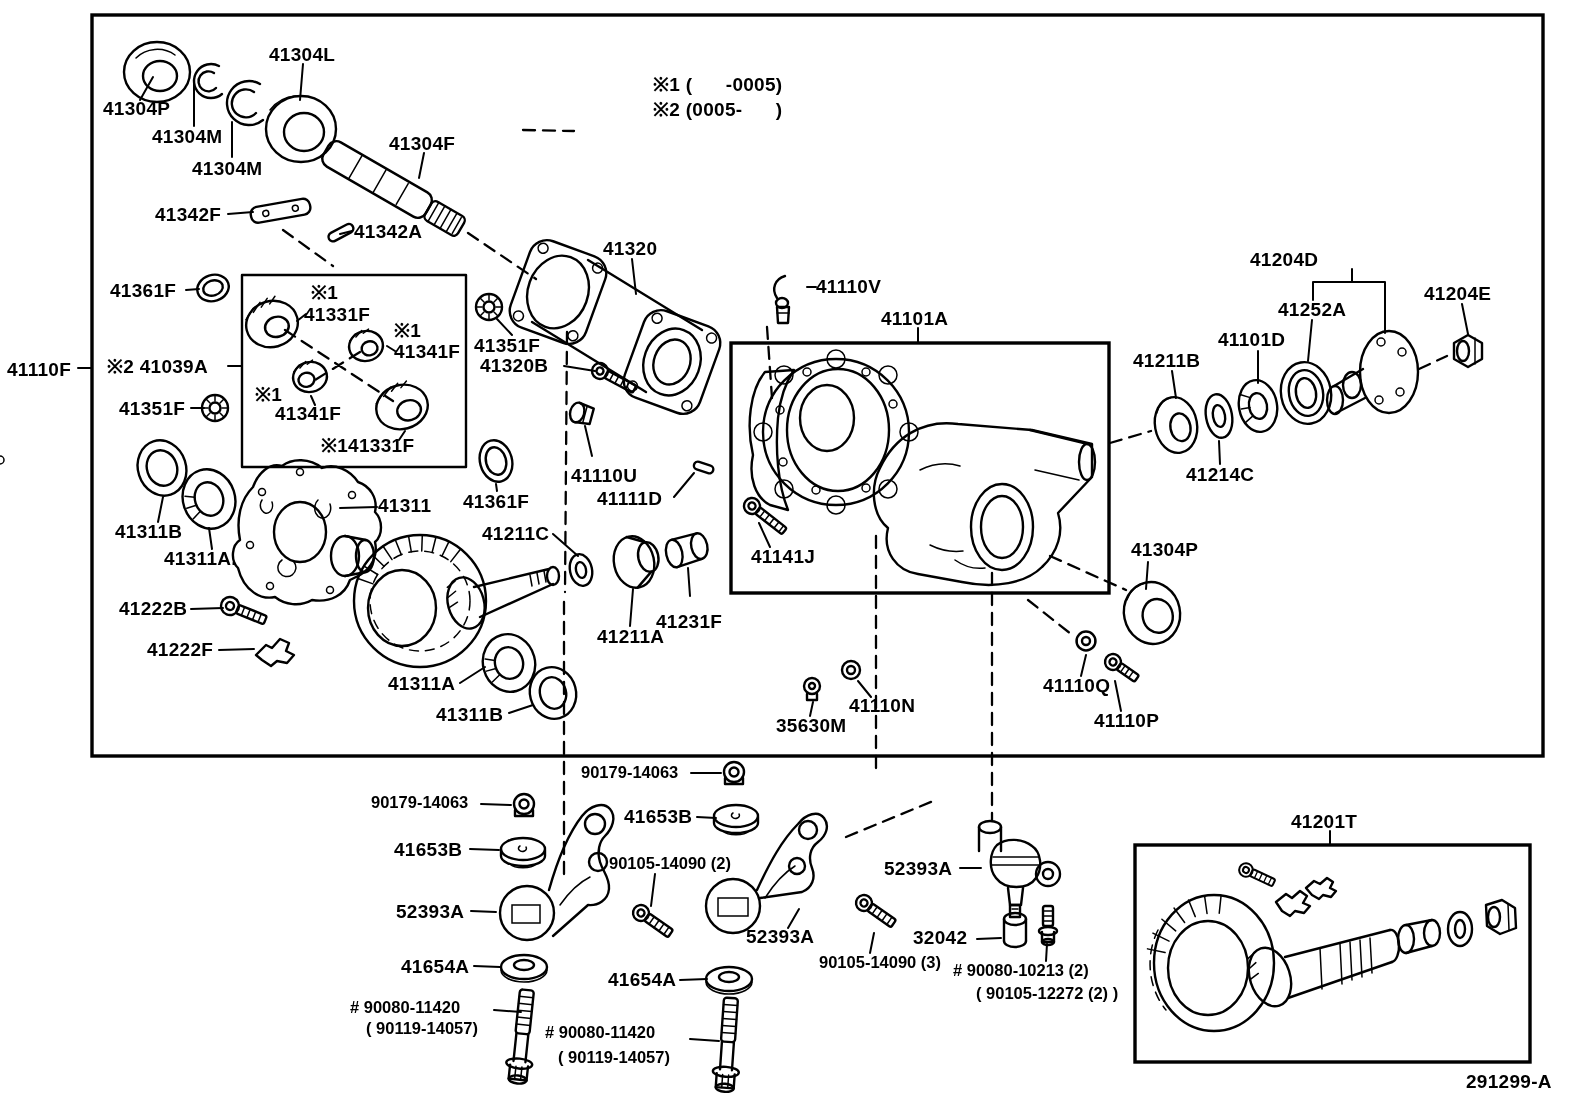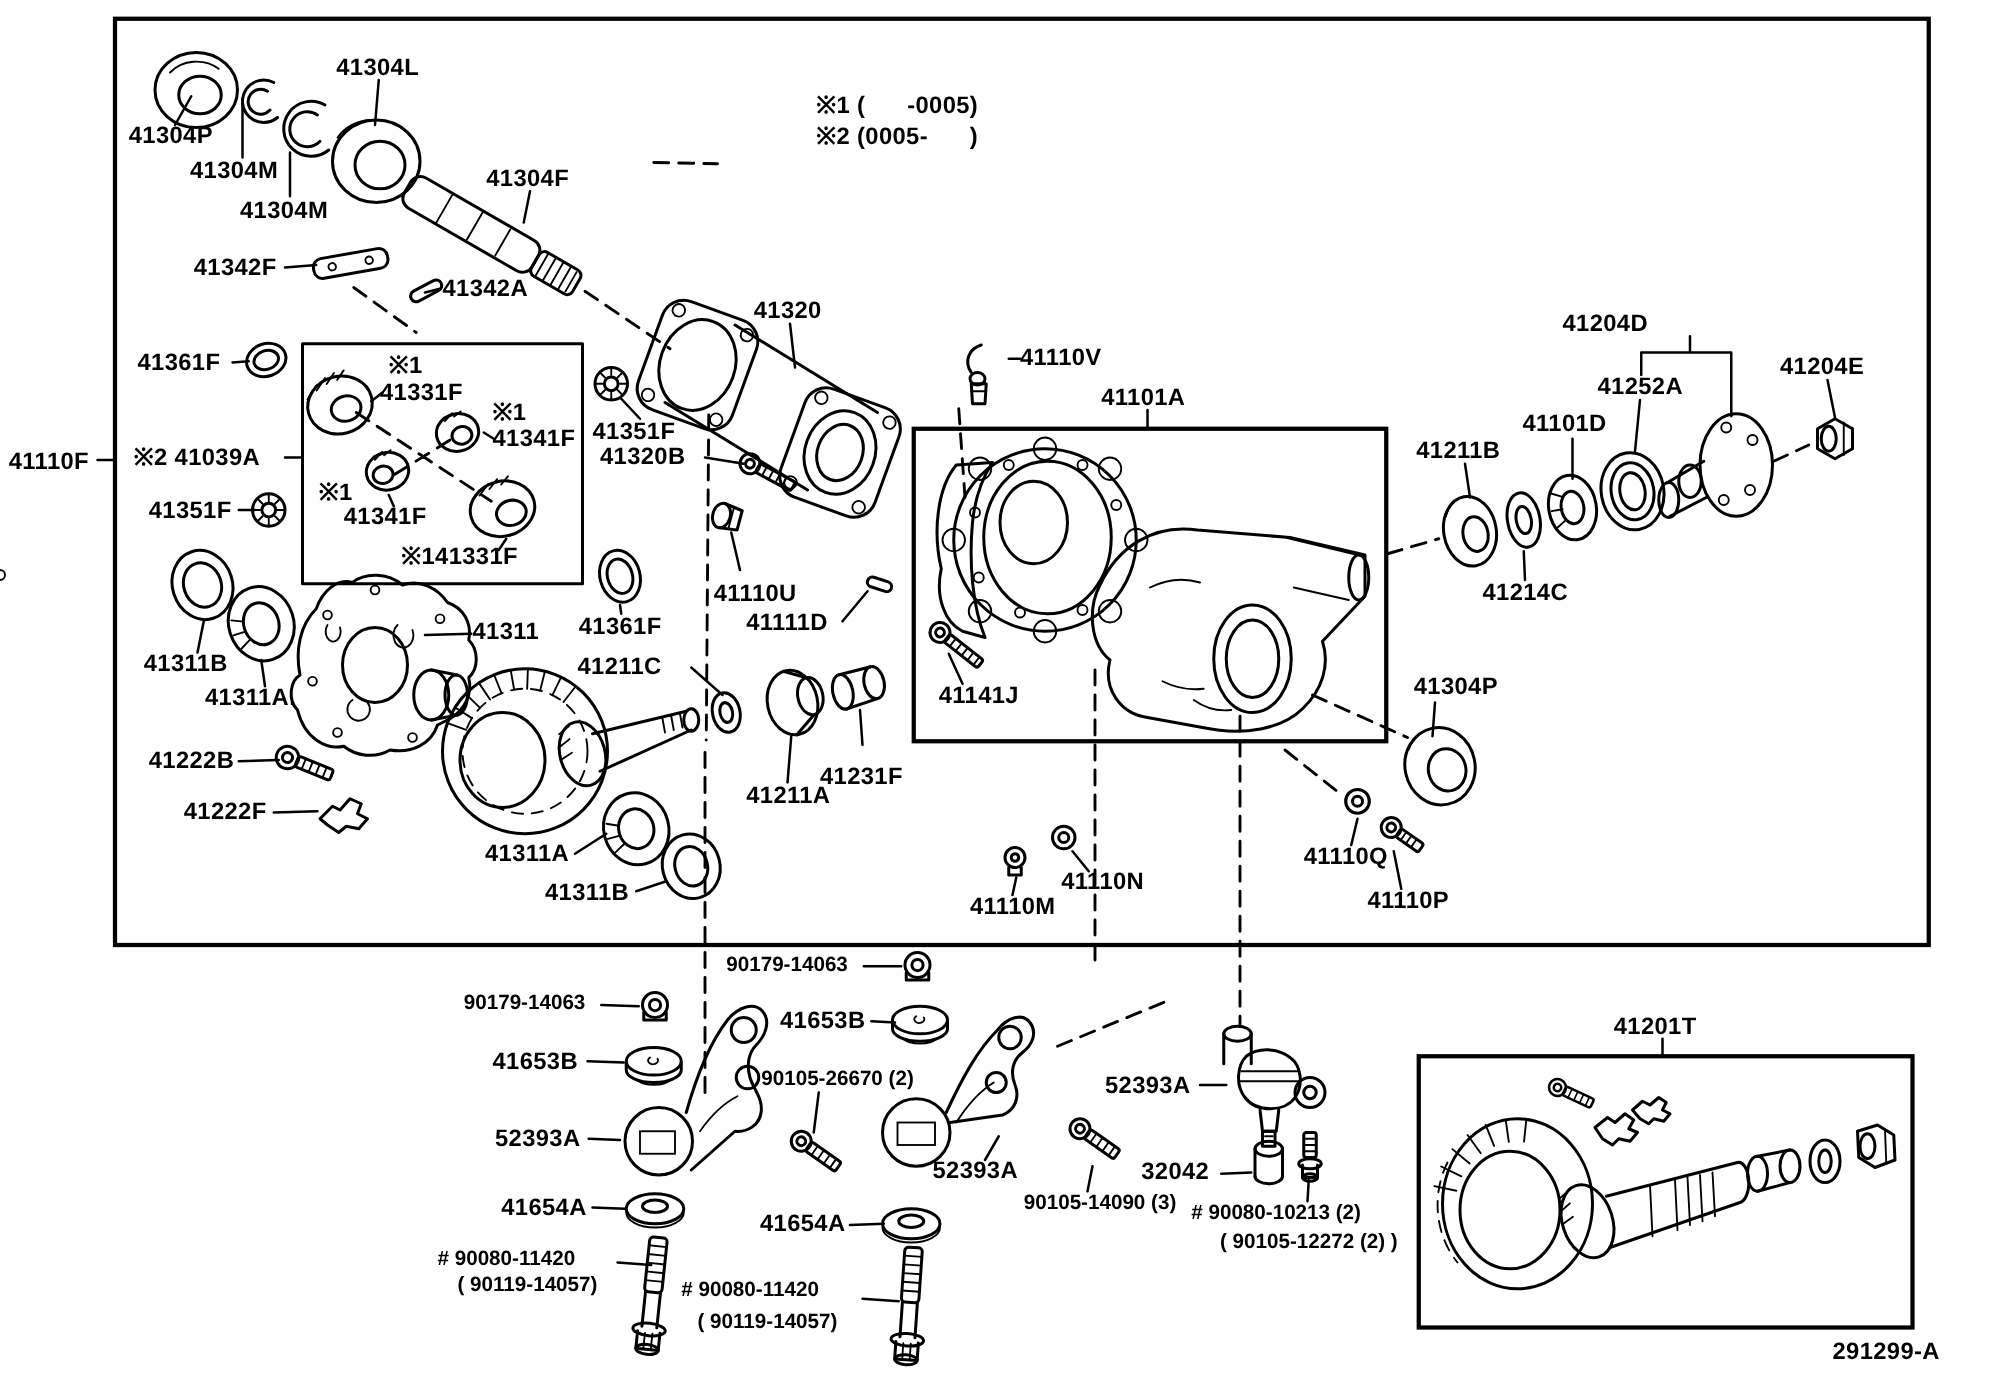--- a/index.html
+++ b/index.html
@@ -500,51 +500,51 @@
 <div class="lbl" style="left:394px;top:342px">41341F</div>
 <div class="lbl" style="left:255px;top:385px">※1</div>
 <div class="lbl" style="left:275px;top:404px">41341F</div>
 <div class="lbl" style="left:321px;top:436px">※141331F</div>
 <div class="lbl" style="left:115px;top:522px">41311B</div>
 <div class="lbl" style="left:164px;top:549px">41311A.</div>
 <div class="lbl" style="left:119px;top:599px">41222B</div>
 <div class="lbl" style="left:147px;top:640px">41222F</div>
 <div class="lbl" style="left:378px;top:496px">41311</div>
 <div class="lbl" style="left:463px;top:492px">41361F</div>
-<div class="lbl" style="left:462px;top:524px">41211C</div>
+<div class="lbl" style="left:482px;top:524px">41211C</div>
 <div class="lbl" style="left:474px;top:336px">41351F</div>
 <div class="lbl" style="left:480px;top:356px">41320B</div>
 <div class="lbl" style="left:603px;top:239px">41320</div>
 <div class="lbl" style="left:571px;top:466px">41110U</div>
 <div class="lbl" style="left:597px;top:489px">41111D</div>
 <div class="lbl" style="left:816px;top:277px">41110V</div>
 <div class="lbl" style="left:881px;top:309px">41101A</div>
 <div class="lbl" style="left:751px;top:547px">41141J</div>
 <div class="lbl" style="left:597px;top:627px">41211A</div>
 <div class="lbl" style="left:656px;top:612px">41231F</div>
 <div class="lbl" style="left:388px;top:674px">41311A</div>
 <div class="lbl" style="left:436px;top:705px">41311B</div>
-<div class="lbl" style="left:776px;top:716px">41110M</div>
+<div class="lbl" style="left:776px;top:716px">35630M</div>
 <div class="lbl" style="left:849px;top:696px">41110N</div>
 <div class="lbl" style="left:1043px;top:676px">41110Q</div>
 <div class="lbl" style="left:1094px;top:711px">41110P</div>
 <div class="lbl" style="left:1131px;top:540px">41304P</div>
 <div class="lbl" style="left:1133px;top:351px">41211B</div>
 <div class="lbl" style="left:1218px;top:330px">41101D</div>
 <div class="lbl" style="left:1186px;top:465px">41214C</div>
 <div class="lbl" style="left:1278px;top:300px">41252A</div>
 <div class="lbl" style="left:1250px;top:250px">41204D</div>
 <div class="lbl" style="left:1424px;top:284px">41204E</div>
 <div class="lbl" style="left:653px;top:75px">※1 (      -0005)</div>
 <div class="lbl" style="left:653px;top:100px">※2 (0005-      )</div>
 <div class="lbl sm" style="left:581px;top:764px">90179-14063</div>
 <div class="lbl sm" style="left:371px;top:794px">90179-14063</div>
 <div class="lbl" style="left:394px;top:840px">41653B</div>
 <div class="lbl" style="left:624px;top:807px">41653B</div>
-<div class="lbl sm" style="left:609px;top:855px">90105-26670 (2)</div>
+<div class="lbl sm" style="left:609px;top:855px">90105-14090 (2)</div>
 <div class="lbl" style="left:396px;top:902px">52393A</div>
 <div class="lbl" style="left:746px;top:927px">52393A</div>
 <div class="lbl" style="left:884px;top:859px">52393A</div>
 <div class="lbl" style="left:401px;top:957px">41654A</div>
 <div class="lbl" style="left:608px;top:970px">41654A</div>
 <div class="lbl sm" style="left:350px;top:999px"># 90080-11420</div>
 <div class="lbl sm" style="left:366px;top:1020px">( 90119-14057)</div>
 <div class="lbl sm" style="left:545px;top:1024px"># 90080-11420</div>
 <div class="lbl sm" style="left:558px;top:1049px">( 90119-14057)</div>
 <div class="lbl sm" style="left:819px;top:954px">90105-14090 (3)</div>

